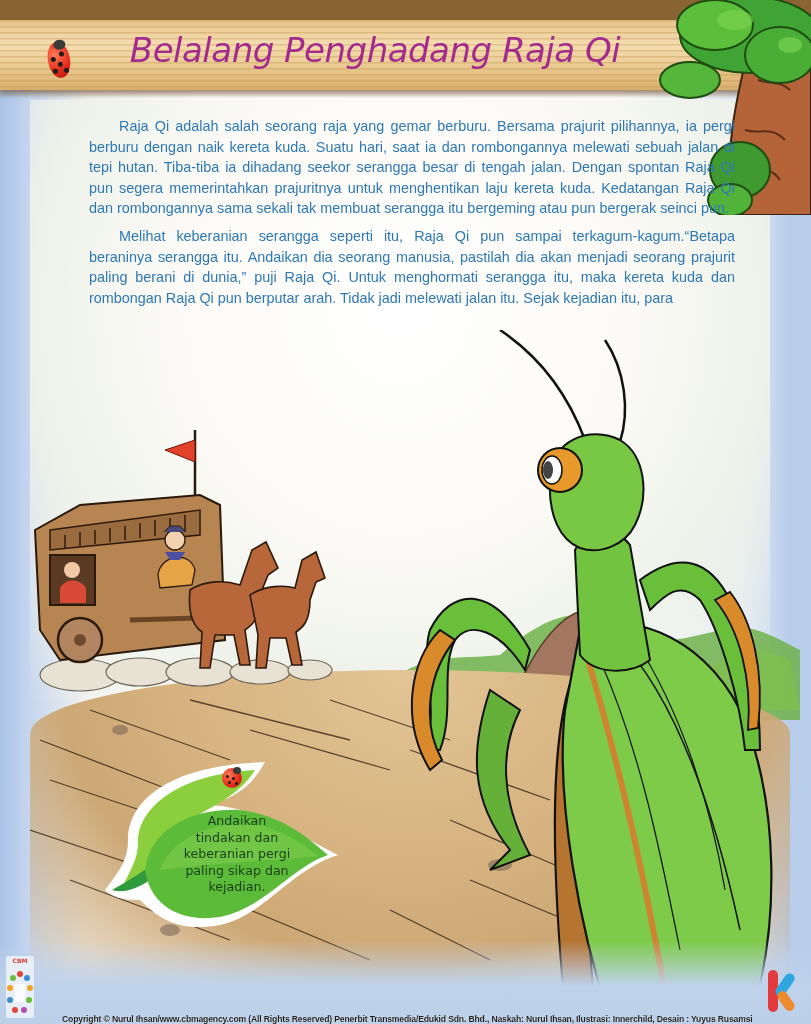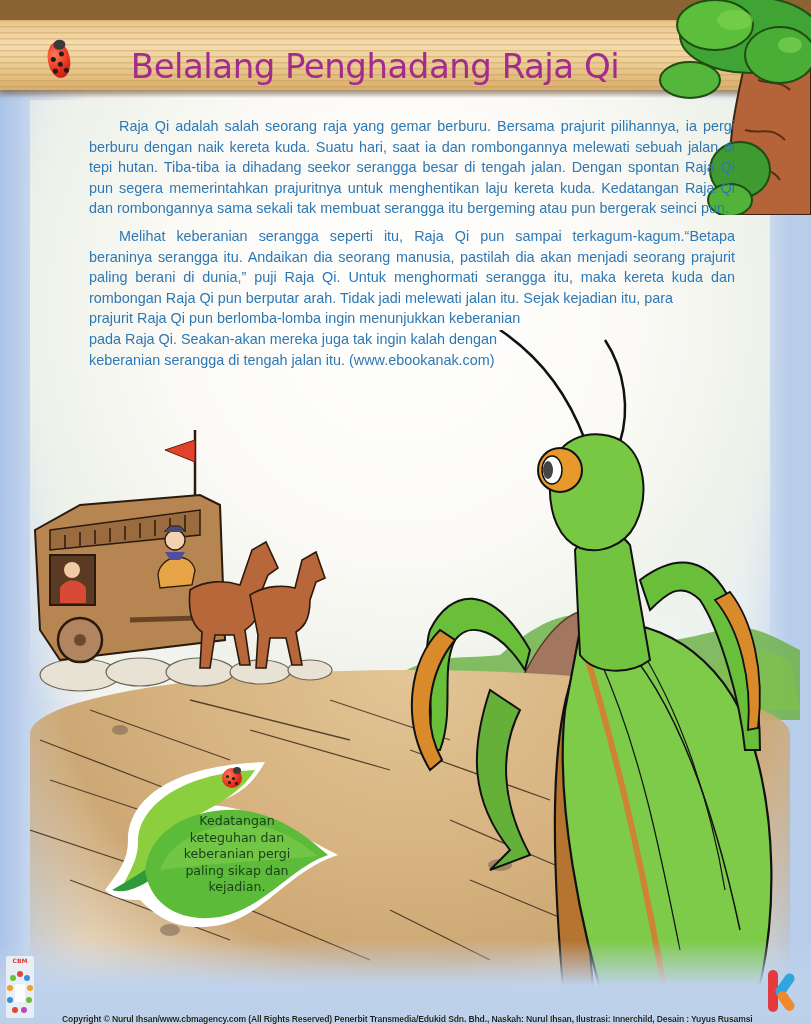--- a/index.html
+++ b/index.html
@@ -28,24 +28,24 @@
     background:
       repeating-linear-gradient(180deg, rgba(190,140,70,0.35) 0px, rgba(190,140,70,0.35) 1px, rgba(255,240,210,0) 2px, rgba(255,240,210,0) 6px),
       linear-gradient(180deg, #e8c58c 0%, #f5ddb0 35%, #eccf98 60%, #d9ae6a 100%);
     box-shadow: 0 4px 6px rgba(90,60,20,0.45);
   }
   .plank-shadow {
     position: absolute; left: 0; top: 90px; width: 760px; height: 8px;
     background: linear-gradient(180deg, rgba(120,90,60,0.35), rgba(255,255,255,0));
   }
   .title {
-    position: absolute; left: 105px; top: 46px; width: 540px;
+    position: absolute; left: 105px; top: 30px; width: 540px;
     font-family: "DejaVu Sans", sans-serif;
     font-size: 34px; color: #a32a8e; letter-spacing: -0.5px;
-    white-space: nowrap; text-align: center;
+    white-space: nowrap; text-align: center; font-style: italic;
   }
   .ladybug {
     position: absolute; border-radius: 50%;
     background: radial-gradient(circle at 35% 35%, #ff7a55 0%, #e52d1c 55%, #b8160e 100%);
   }
   .ladybug .head {
     position: absolute; border-radius: 50%; background: #3a3a3a;
   }
   .ladybug .dot {
     position: absolute; width: 5px; height: 5px; border-radius: 50%; background: #1d1d1d;
@@ -129,25 +129,20 @@
   <ellipse cx="100" cy="200" rx="22" ry="16" fill="#52b33a" stroke="#1f4d12" stroke-width="2"></ellipse>
   <ellipse cx="105" cy="20" rx="18" ry="10" fill="#7ad24f" opacity="0.7"></ellipse>
   <ellipse cx="160" cy="45" rx="12" ry="8" fill="#7ad24f" opacity="0.7"></ellipse>
 </svg>
 
 <div class="story">
   <p>Raja Qi adalah salah seorang raja yang gemar berburu. Bersama prajurit pilihannya, ia pergi berburu dengan naik kereta kuda. Suatu hari, saat ia dan rombongannya melewati sebuah jalan di tepi hutan. Tiba-tiba ia dihadang seekor serangga besar di tengah jalan. Dengan spontan Raja Qi pun segera memerintahkan prajuritnya untuk menghentikan laju kereta kuda. Kedatangan Raja Qi dan rombongannya sama sekali tak membuat serangga itu bergeming atau pun bergerak seinci pun.</p>
   <p style="margin-bottom:0;">
     <span>Melihat keberanian serangga seperti itu, Raja Qi pun sampai terkagum-kagum.“Betapa beraninya serangga itu. Andaikan dia seorang manusia, pastilah dia akan menjadi seorang prajurit paling berani di dunia,” puji Raja Qi. Untuk menghormati serangga itu, maka kereta kuda dan rombongan Raja Qi pun berputar arah. Tidak jadi melewati jalan itu. Sejak kejadian itu, para</span>
   </p>
-  <div style="width:446px;text-align:left;">
-    <span class="wrap-line">prajurit Raja Qi pun berlomba-lomba ingin menunjukkan keberanian</span>
-    <span class="wrap-line">pada Raja Qi. Seakan-akan mereka juga tak ingin kalah dengan</span>
-    <span class="wrap-line">keberanian serangga di tengah jalan itu. (www.ebookanak.com)</span>
-  </div>
 </div>
 
 <svg style="position:absolute;left:380px;top:560px;" width="420" height="160" viewBox="0 0 420 160">
   <path d="M0 130 C40 90 80 100 120 95 C160 60 200 40 230 70 C260 90 300 80 340 70 C370 60 400 80 420 90 L420 160 L0 160 Z" fill="#6fb24a" opacity="0.85"></path>
   <path d="M130 150 C150 90 180 55 205 50 C225 60 240 100 260 150 Z" fill="#a37660" stroke="#5a3b2a" stroke-width="1.5"></path>
   <path d="M300 150 C330 90 370 80 410 100 L420 150 Z" fill="#7fbf4f" opacity="0.8"></path>
 </svg>
 
 <div class="road"></div>
 <svg style="position:absolute;left:30px;top:680px;" width="760" height="300" viewBox="0 0 760 300">
@@ -266,22 +261,22 @@
     <path d="M60 110 C70 80 110 62 150 64 C180 68 200 82 218 96 C180 100 130 102 60 110 Z" fill="#7ccb4a" opacity="0.7"></path>
   </svg>
   <div class="ladybug" style="left:122px;top:8px;width:20px;height:20px;">
     <div class="head" style="left:11px;top:-1px;width:8px;height:7px;"></div>
     <div class="dot" style="left:4px;top:7px;width:3px;height:3px;"></div>
     <div class="dot" style="left:10px;top:9px;width:3px;height:3px;"></div>
     <div class="dot" style="left:6px;top:13px;width:3px;height:3px;"></div>
     <div class="dot" style="left:13px;top:14px;width:3px;height:3px;"></div>
   </div>
   <div class="leaf-text">
-    <div>Kedatangan</div>
-    <div>keteguhan dan</div>
+    <div>Andaikan</div>
+    <div>tindakan dan</div>
     <div>keberanian pergi</div>
     <div>paling sikap dan</div>
     <div>kejadian.</div>
   </div>
 </div>
 
 <div class="road-fade"></div>
 
 <div class="cbm-logo">
   <div class="cbm-title">CBM</div>

